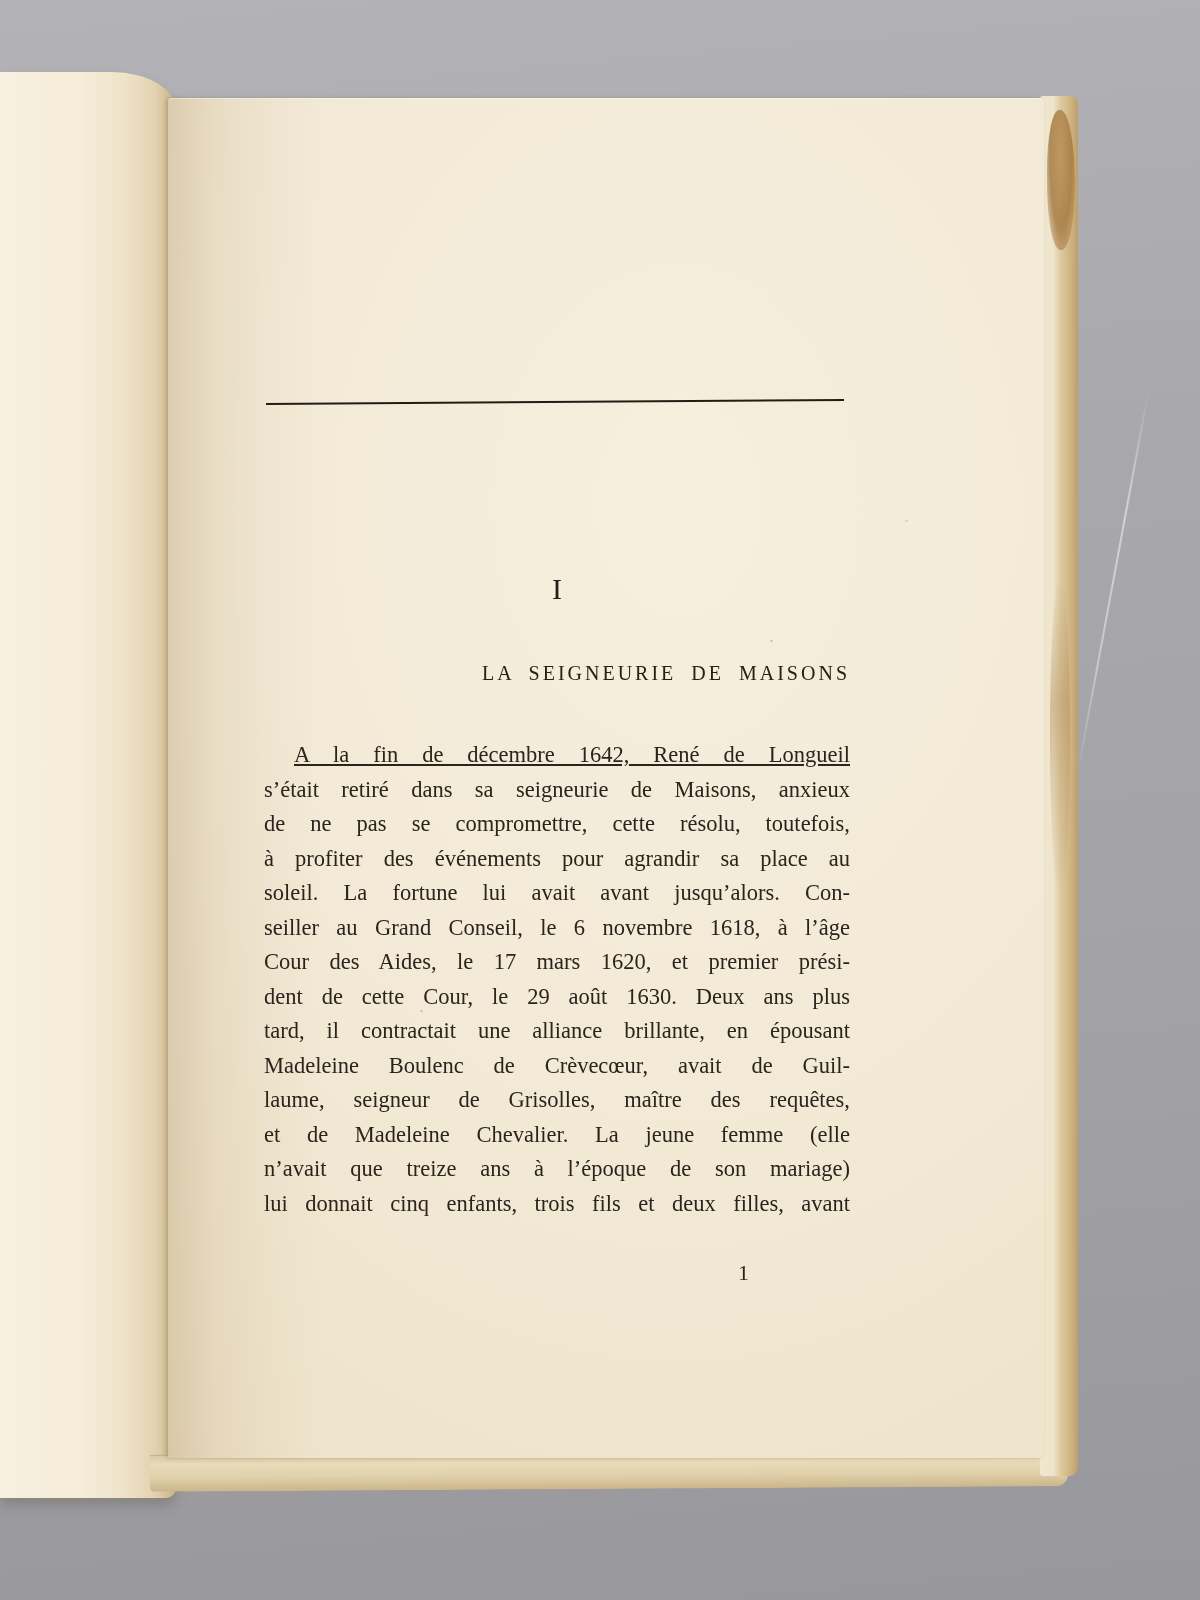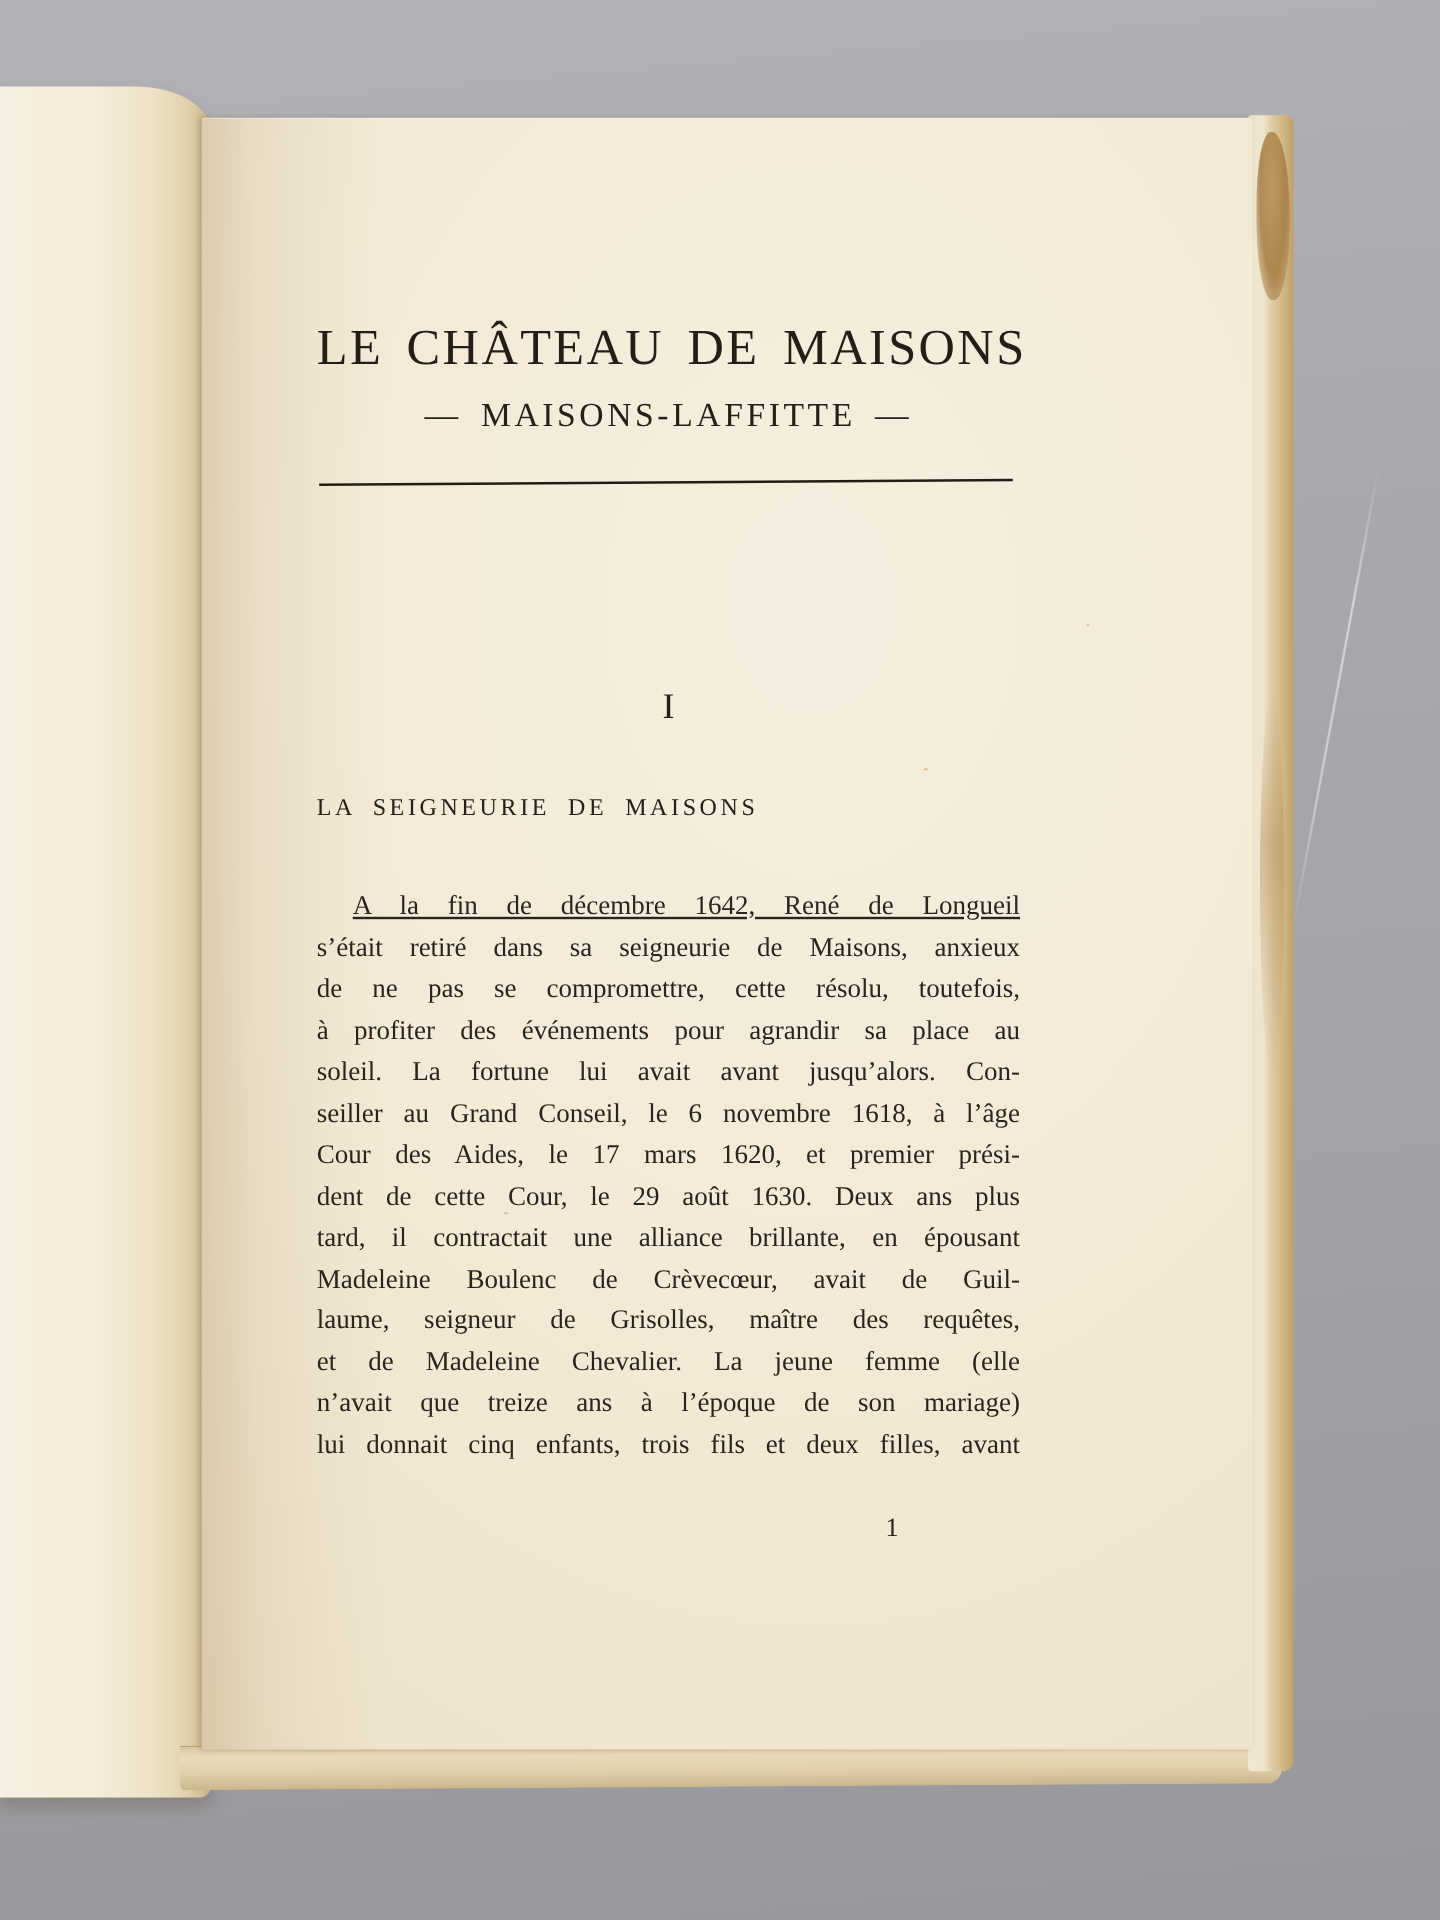--- a/index.html
+++ b/index.html
@@ -67,21 +67,21 @@
   }
   .rule {
     position:absolute; top:303px; left:2px; width:578px; height:2px;
     background:#211d15; transform:rotate(-0.4deg);
   }
   .chapter {
     position:absolute; top:474px; left:0; width:100%; text-align:center;
     font-size:30px; color:#231f16;
   }
   .section-heading {
-    position:absolute; top:564px; left:0; width:100%; text-align:left;
+    position:absolute; top:564px; left:0; width:100%; text-align:right;
     font-size:20px; letter-spacing:3px; word-spacing:7px; color:#262117; white-space:nowrap;
   }
   .body-text {
     position:absolute; top:640px; left:0; width:586px;
     font-size:22.5px; line-height:34.5px; color:#2a251c;
   }
   .body-text .line { text-align:justify; text-align-last:justify; }
   .body-text .line:first-child { text-indent:30px;text-decoration:underline; }
   .page-number { position:absolute; top:1162px; left:474px; font-size:22px; color:#2a251c; }
 </style>
@@ -99,22 +99,20 @@
     <div class="wear"></div>
     <div class="wear2"></div>
   </div>
 
   <div class="main-page">
     <div class="speck" style="left:602px; top:542px;"></div>
     <div class="speck" style="left:252px; top:912px;"></div>
     <div class="speck" style="left:737px; top:422px; opacity:.45;"></div>
 
     <div class="text-col">
-      <div class="title">LE CHÂTEAU DE MAISONS</div>
-      <div class="subtitle">— MAISONS-LAFFITTE —</div>
       <div class="rule"></div>
       <div class="chapter">I</div>
       <div class="section-heading">LA SEIGNEURIE DE MAISONS</div>
       <div class="body-text">
           <div class="line">A la fin de décembre 1642, René de Longueil</div>
           <div class="line">s’était retiré dans sa seigneurie de Maisons, anxieux</div>
           <div class="line">de ne pas se compromettre, cette résolu, toutefois,</div>
           <div class="line">à profiter des événements pour agrandir sa place au</div>
           <div class="line">soleil. La fortune lui avait avant jusqu’alors. Con-</div>
           <div class="line">seiller au Grand Conseil, le 6 novembre 1618, à l’âge</div>

